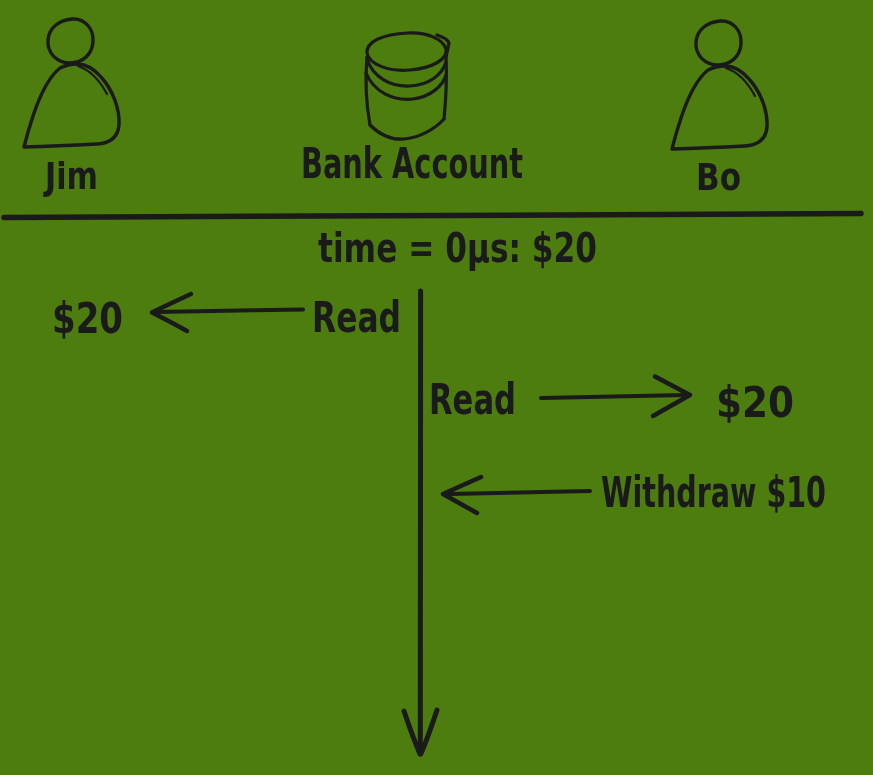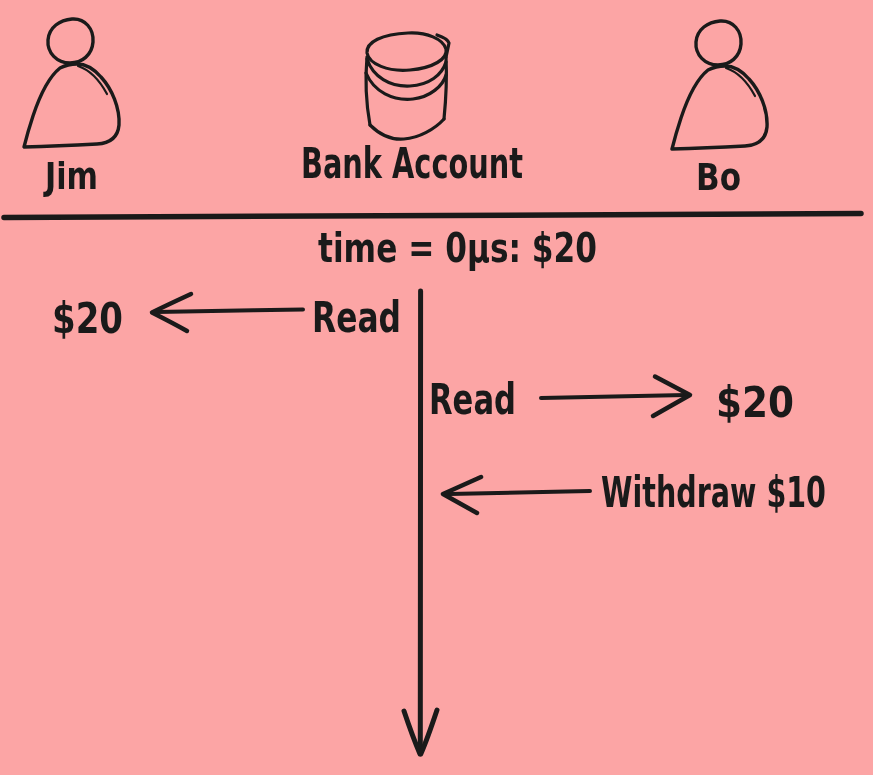--- a/index.html
+++ b/index.html
@@ -7,21 +7,21 @@
     padding: 0;
     background: #ffffff;
     width: 873px;
     height: 775px;
     overflow: hidden;
   }
   .stage {
     position: relative;
     width: 873px;
     height: 775px;
-    background: #fca5a5;
+    background: #4d7c0f;
   }
   svg { display: block; }
   .ink {
     stroke: #1a1a1a;
     fill: none;
     stroke-linecap: round;
     stroke-linejoin: round;
   }
   text {
     font-family: "DejaVu Sans", "Liberation Sans", sans-serif;

